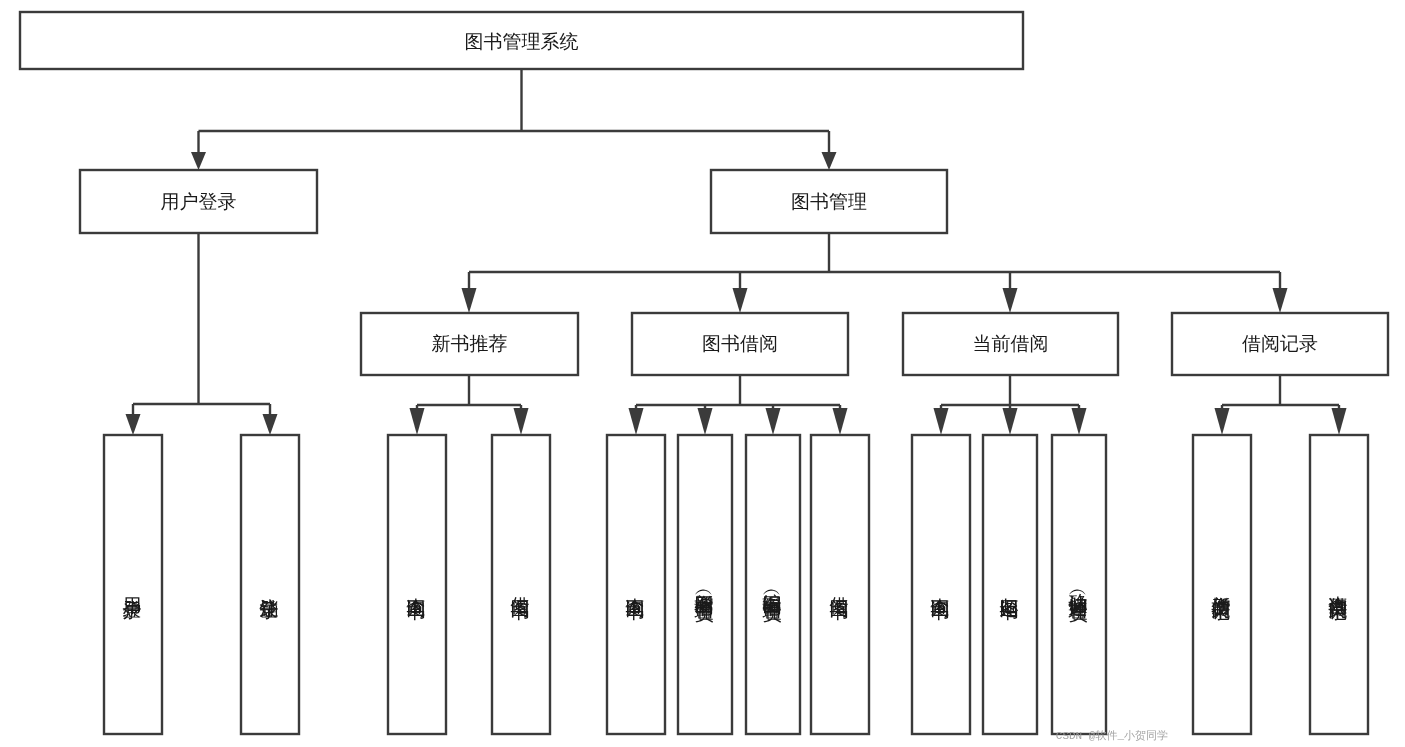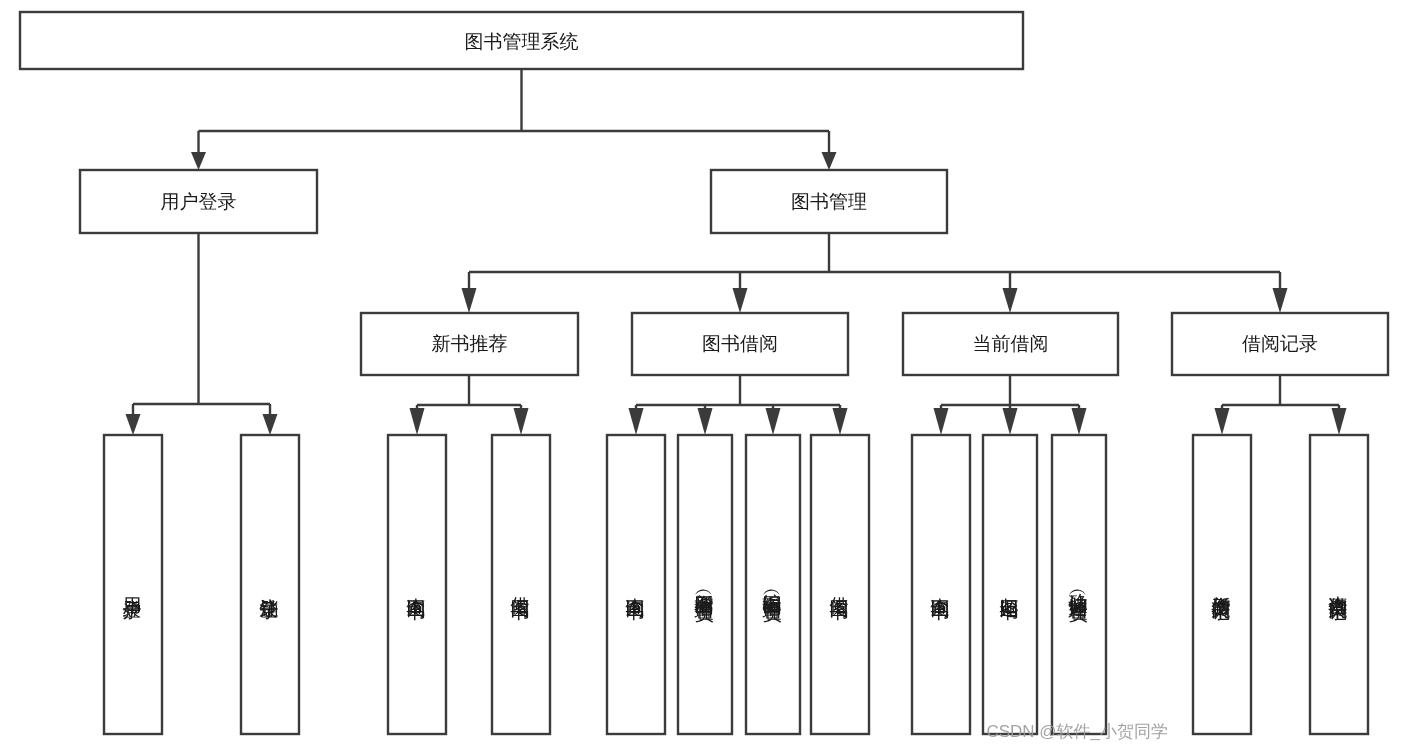--- a/index.html
+++ b/index.html
@@ -63,22 +63,22 @@
     line-height: 1.06;
     color: #1a1a1a;
     letter-spacing: 1.5px;
     white-space: nowrap;
     text-align: center;
   }
   .watermark {
     position: absolute;
     right: 8px;
     bottom: 4px;
-    font-family: Liberation Sans, sans-serif;
-    font-size: 17px;
+    font-family: Liberation Mono, monospace;
+    font-size: 11px;
     color: #9b9b9b;
     white-space: nowrap;
     opacity: 0.92;
   }
 </style>
 </head>
 <body>
 
 <div id="diagram-root">
 

